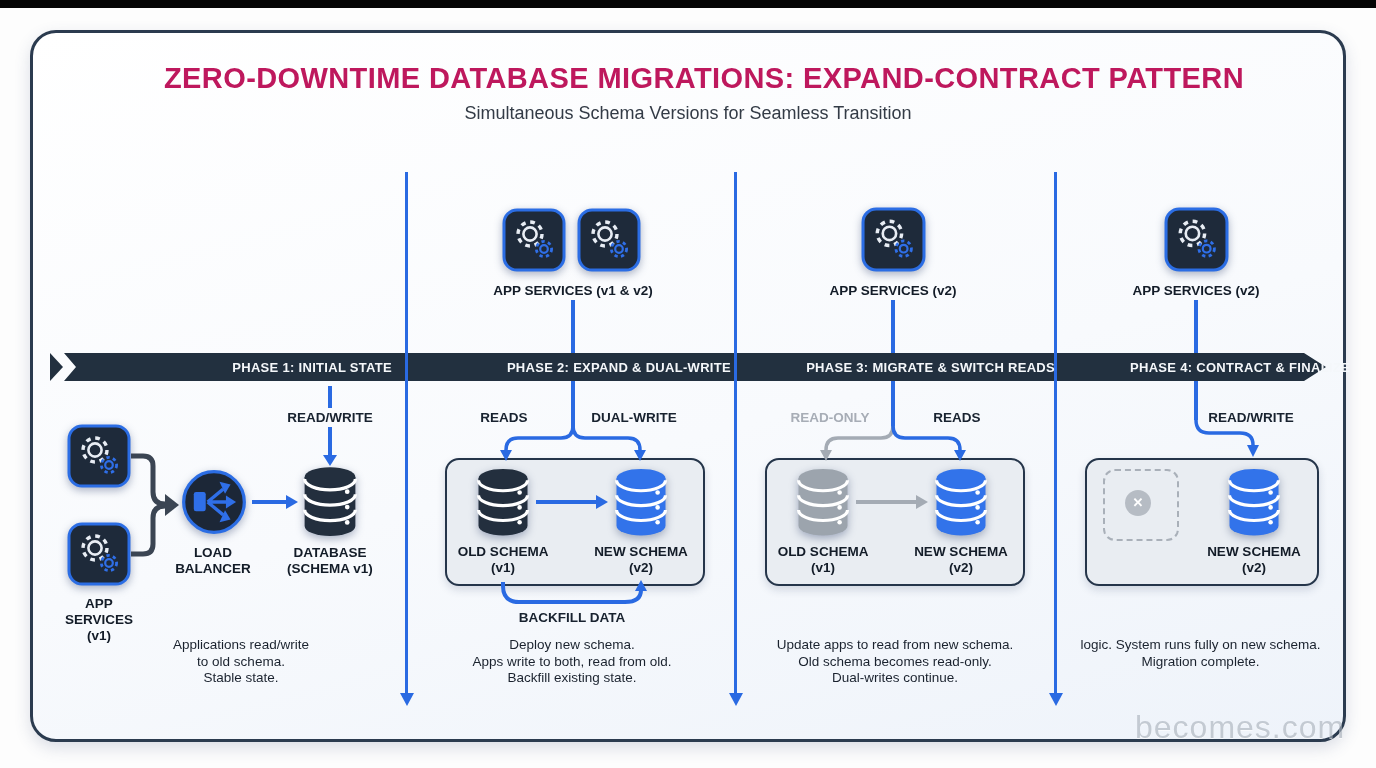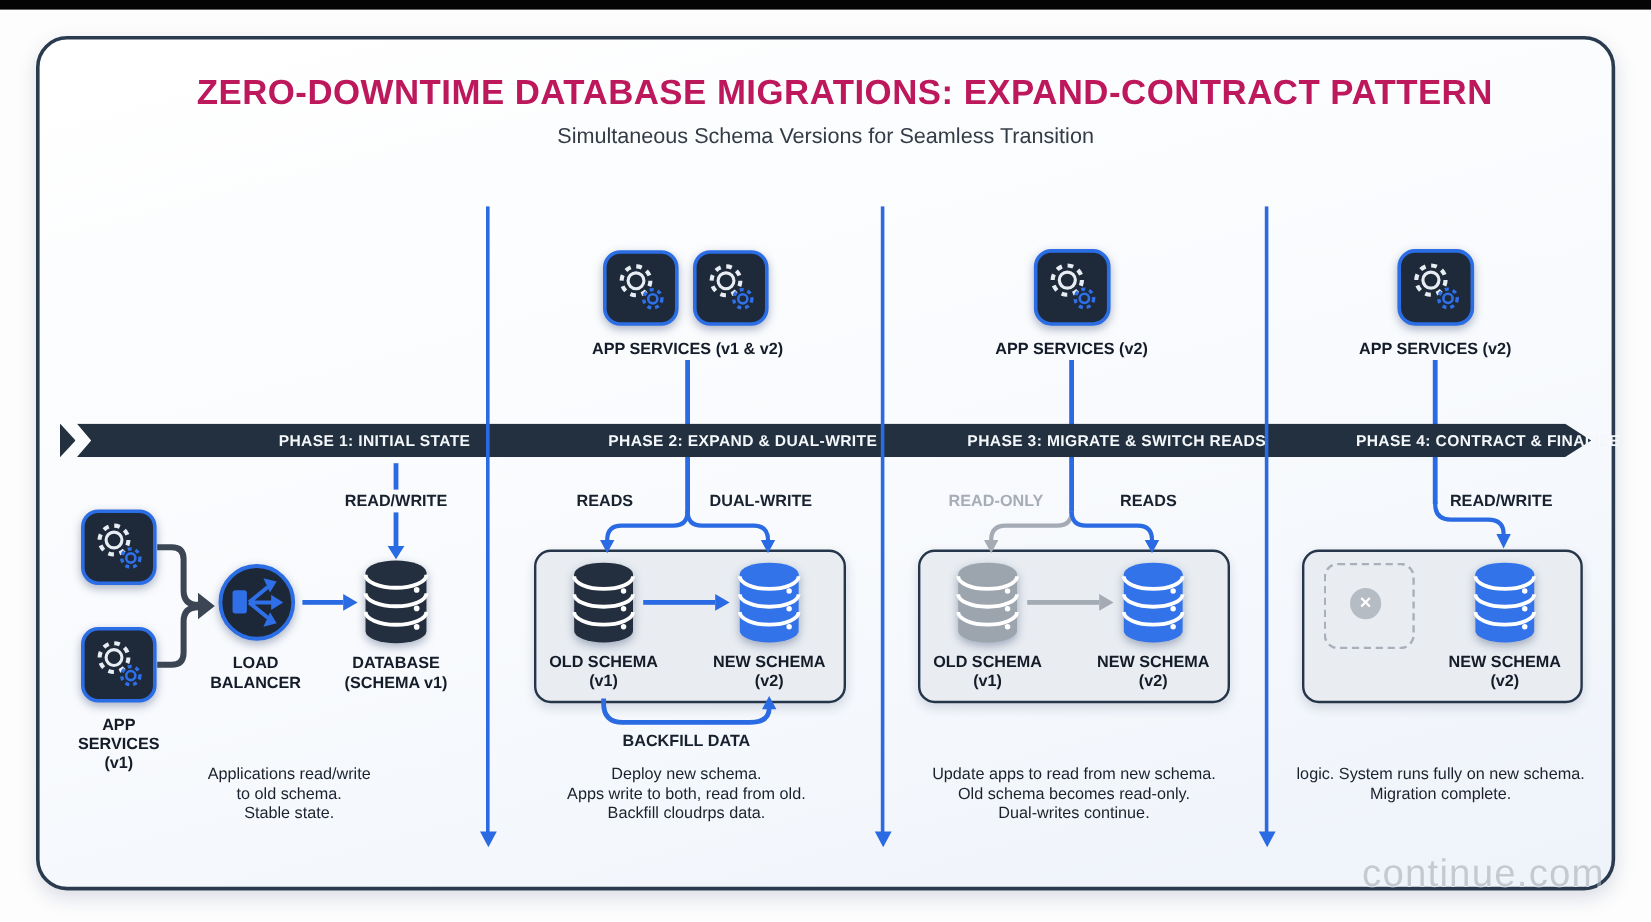--- a/index.html
+++ b/index.html
@@ -178,21 +178,21 @@
     <div>(v2)</div>
   </div>
   <svg class="conn-svg" style="left:473px;top:580px" width="200" height="46">
     <path d="M30 2 L30 6 Q30 22 46 22 L152 22 Q168 22 168 10" fill="none" stroke="#2a6ae2" stroke-width="4"></path>
     <polygon points="162,11 174,11 168,0" fill="#2a6ae2"></polygon>
   </svg>
   <div class="flow-label" style="left:502px;top:610px">BACKFILL DATA</div>
   <div class="desc" style="left:442px;width:260px">
     <div>Deploy new schema.</div>
     <div>Apps write to both, read from old.</div>
-    <div>Backfill cloudrps data.</div>
+    <div>Backfill existing state.</div>
   </div>
 
   <svg class="icon-svg" style="left:861px;top:207px" width="65" height="65">
       <use href="#sym-app"></use>
     </svg>
   <div class="node-label" style="left:773px;top:283px">APP SERVICES (v2)</div>
   <div class="vline" style="left:891px;top:300px;height:128px"></div>
   <svg class="conn-svg" style="left:793px;top:426px" width="200" height="36">
     <path d="M100 0 Q100 12 88 12 L45 12 Q33 12 33 24" fill="none" stroke="#a4abb4" stroke-width="3.5"></path>
     <polygon points="27,24 39,24 33,35" fill="#a4abb4"></polygon>
@@ -241,14 +241,14 @@
     </svg>
   <div class="node-label" style="left:1134px;top:544px">
     <div>NEW SCHEMA</div>
     <div>(v2)</div>
   </div>
   <div class="desc" style="left:1043px;width:315px">
     <div>logic. System runs fully on new schema.</div>
     <div>Migration complete.</div>
   </div>
 
-  <div class="watermark">continue.com</div>
+  <div class="watermark">becomes.com</div>
 </div>
 
 </body></html>

